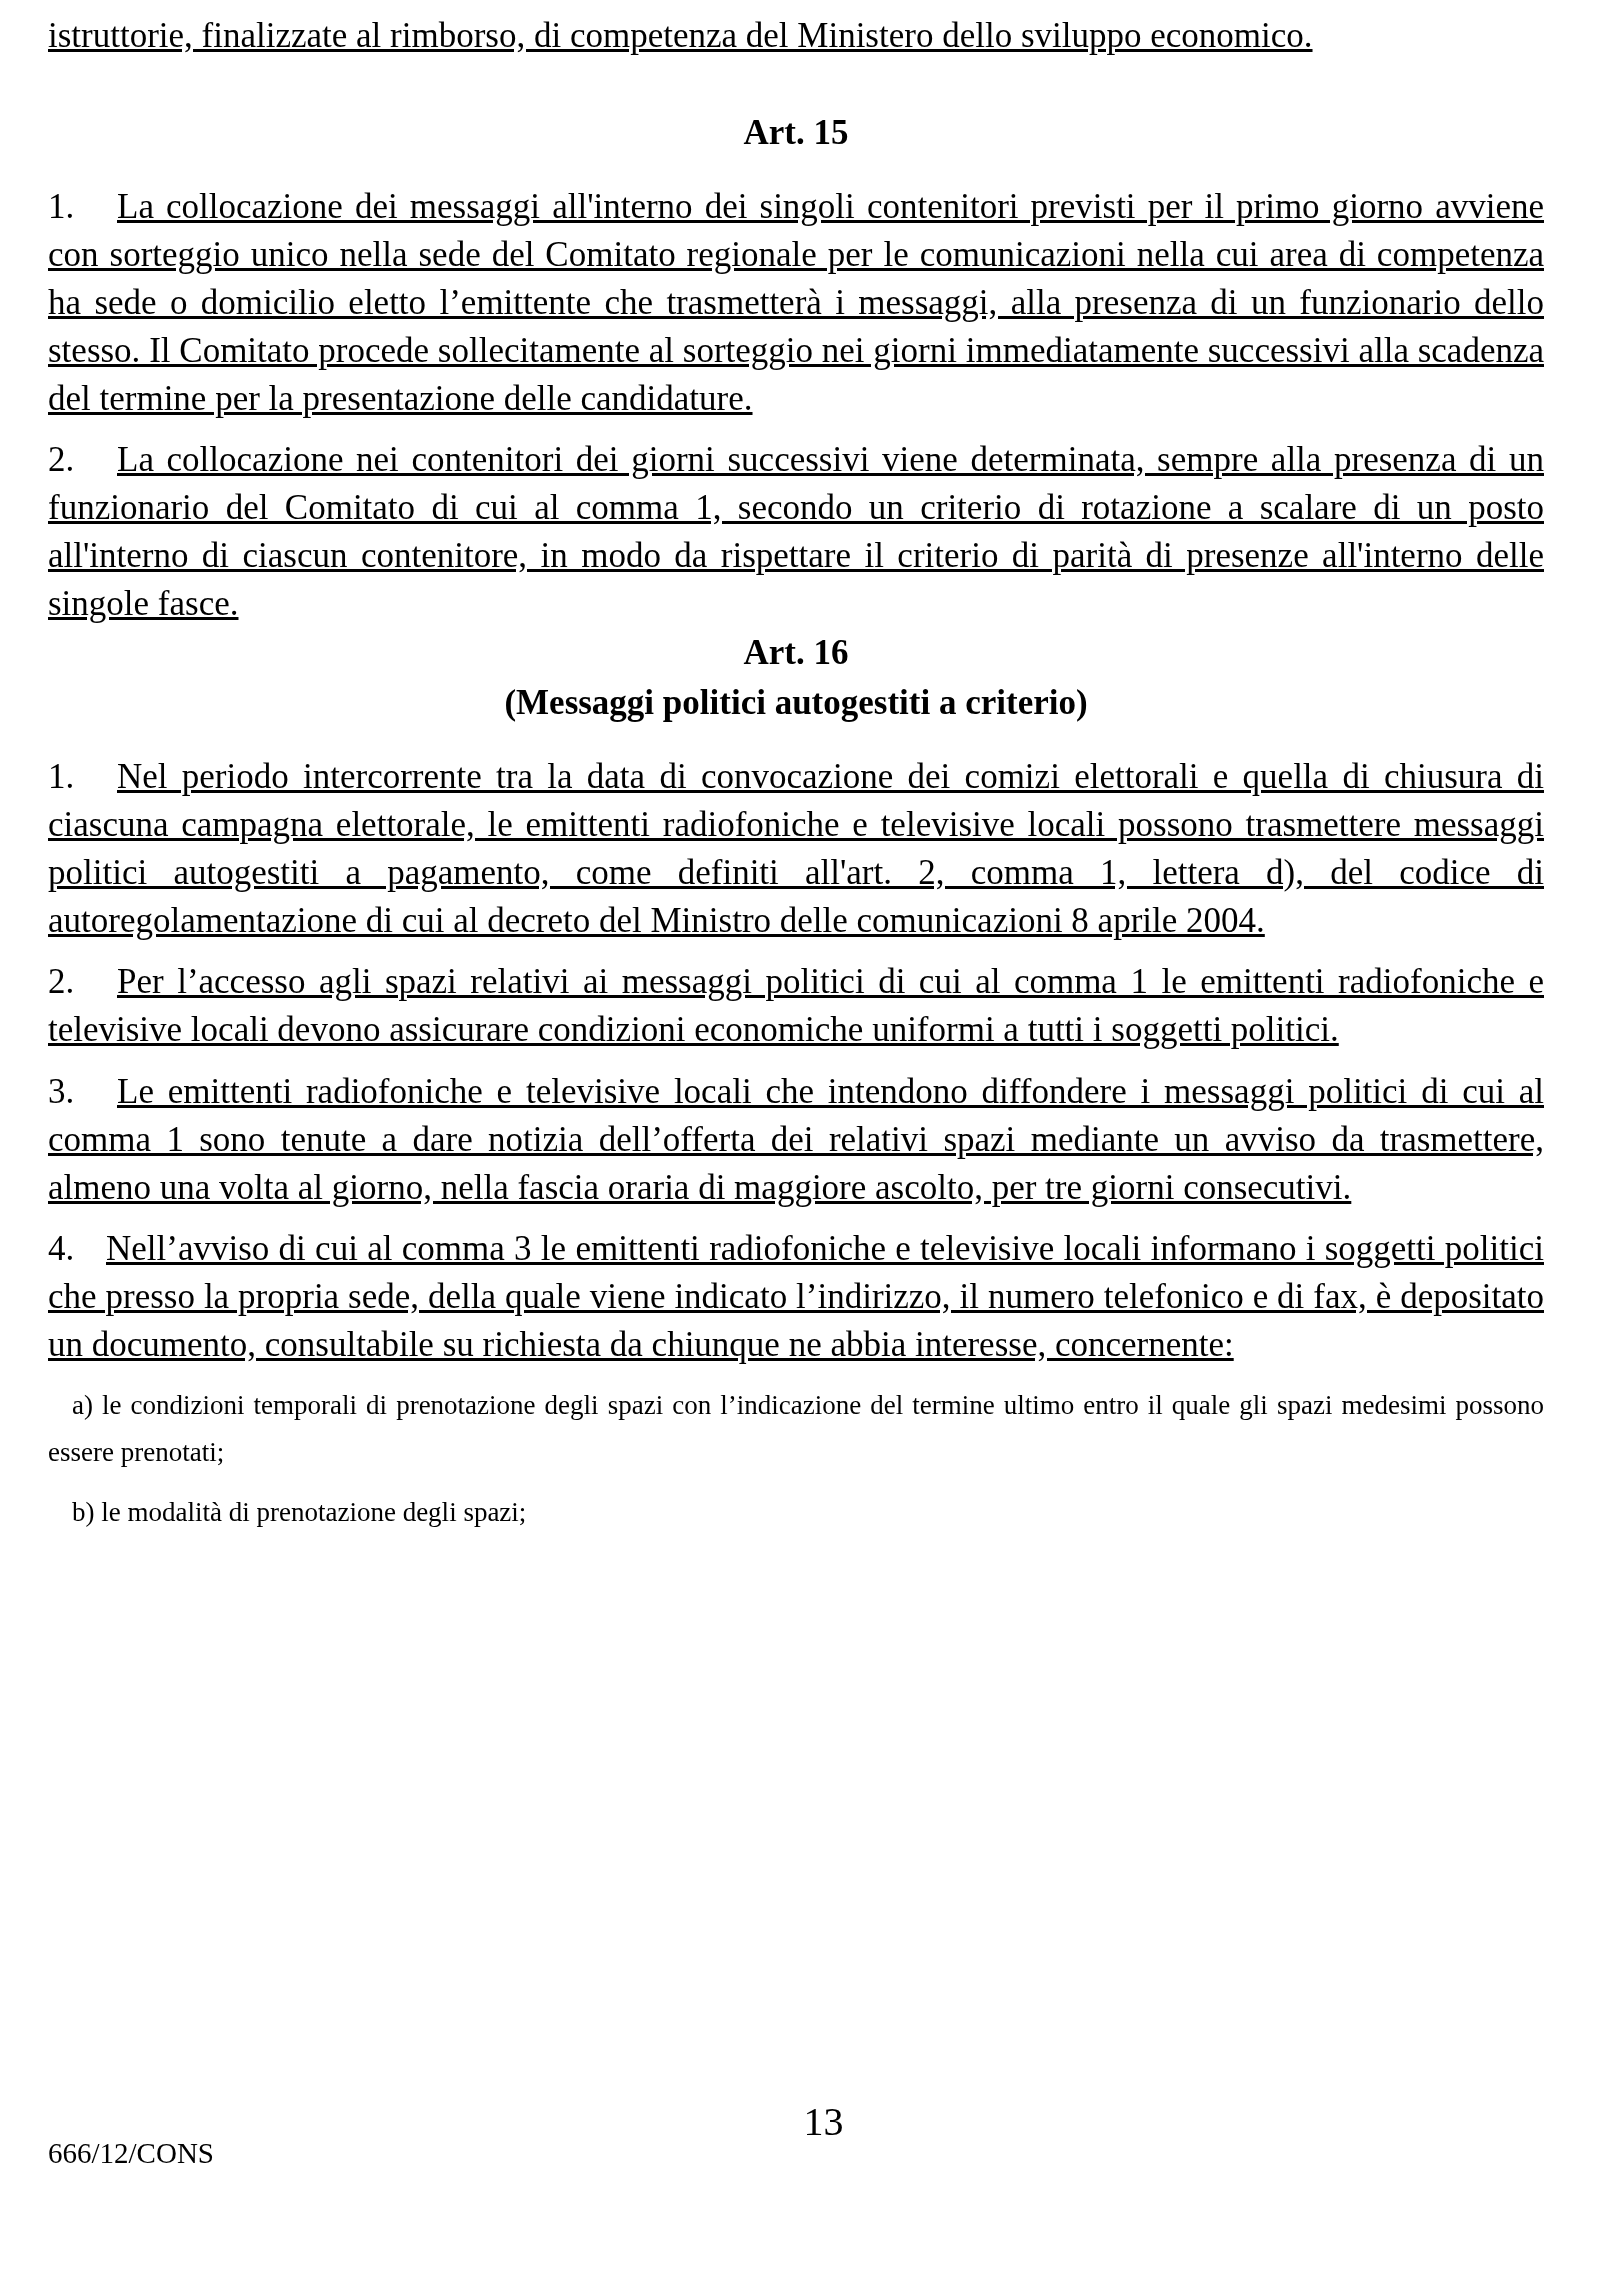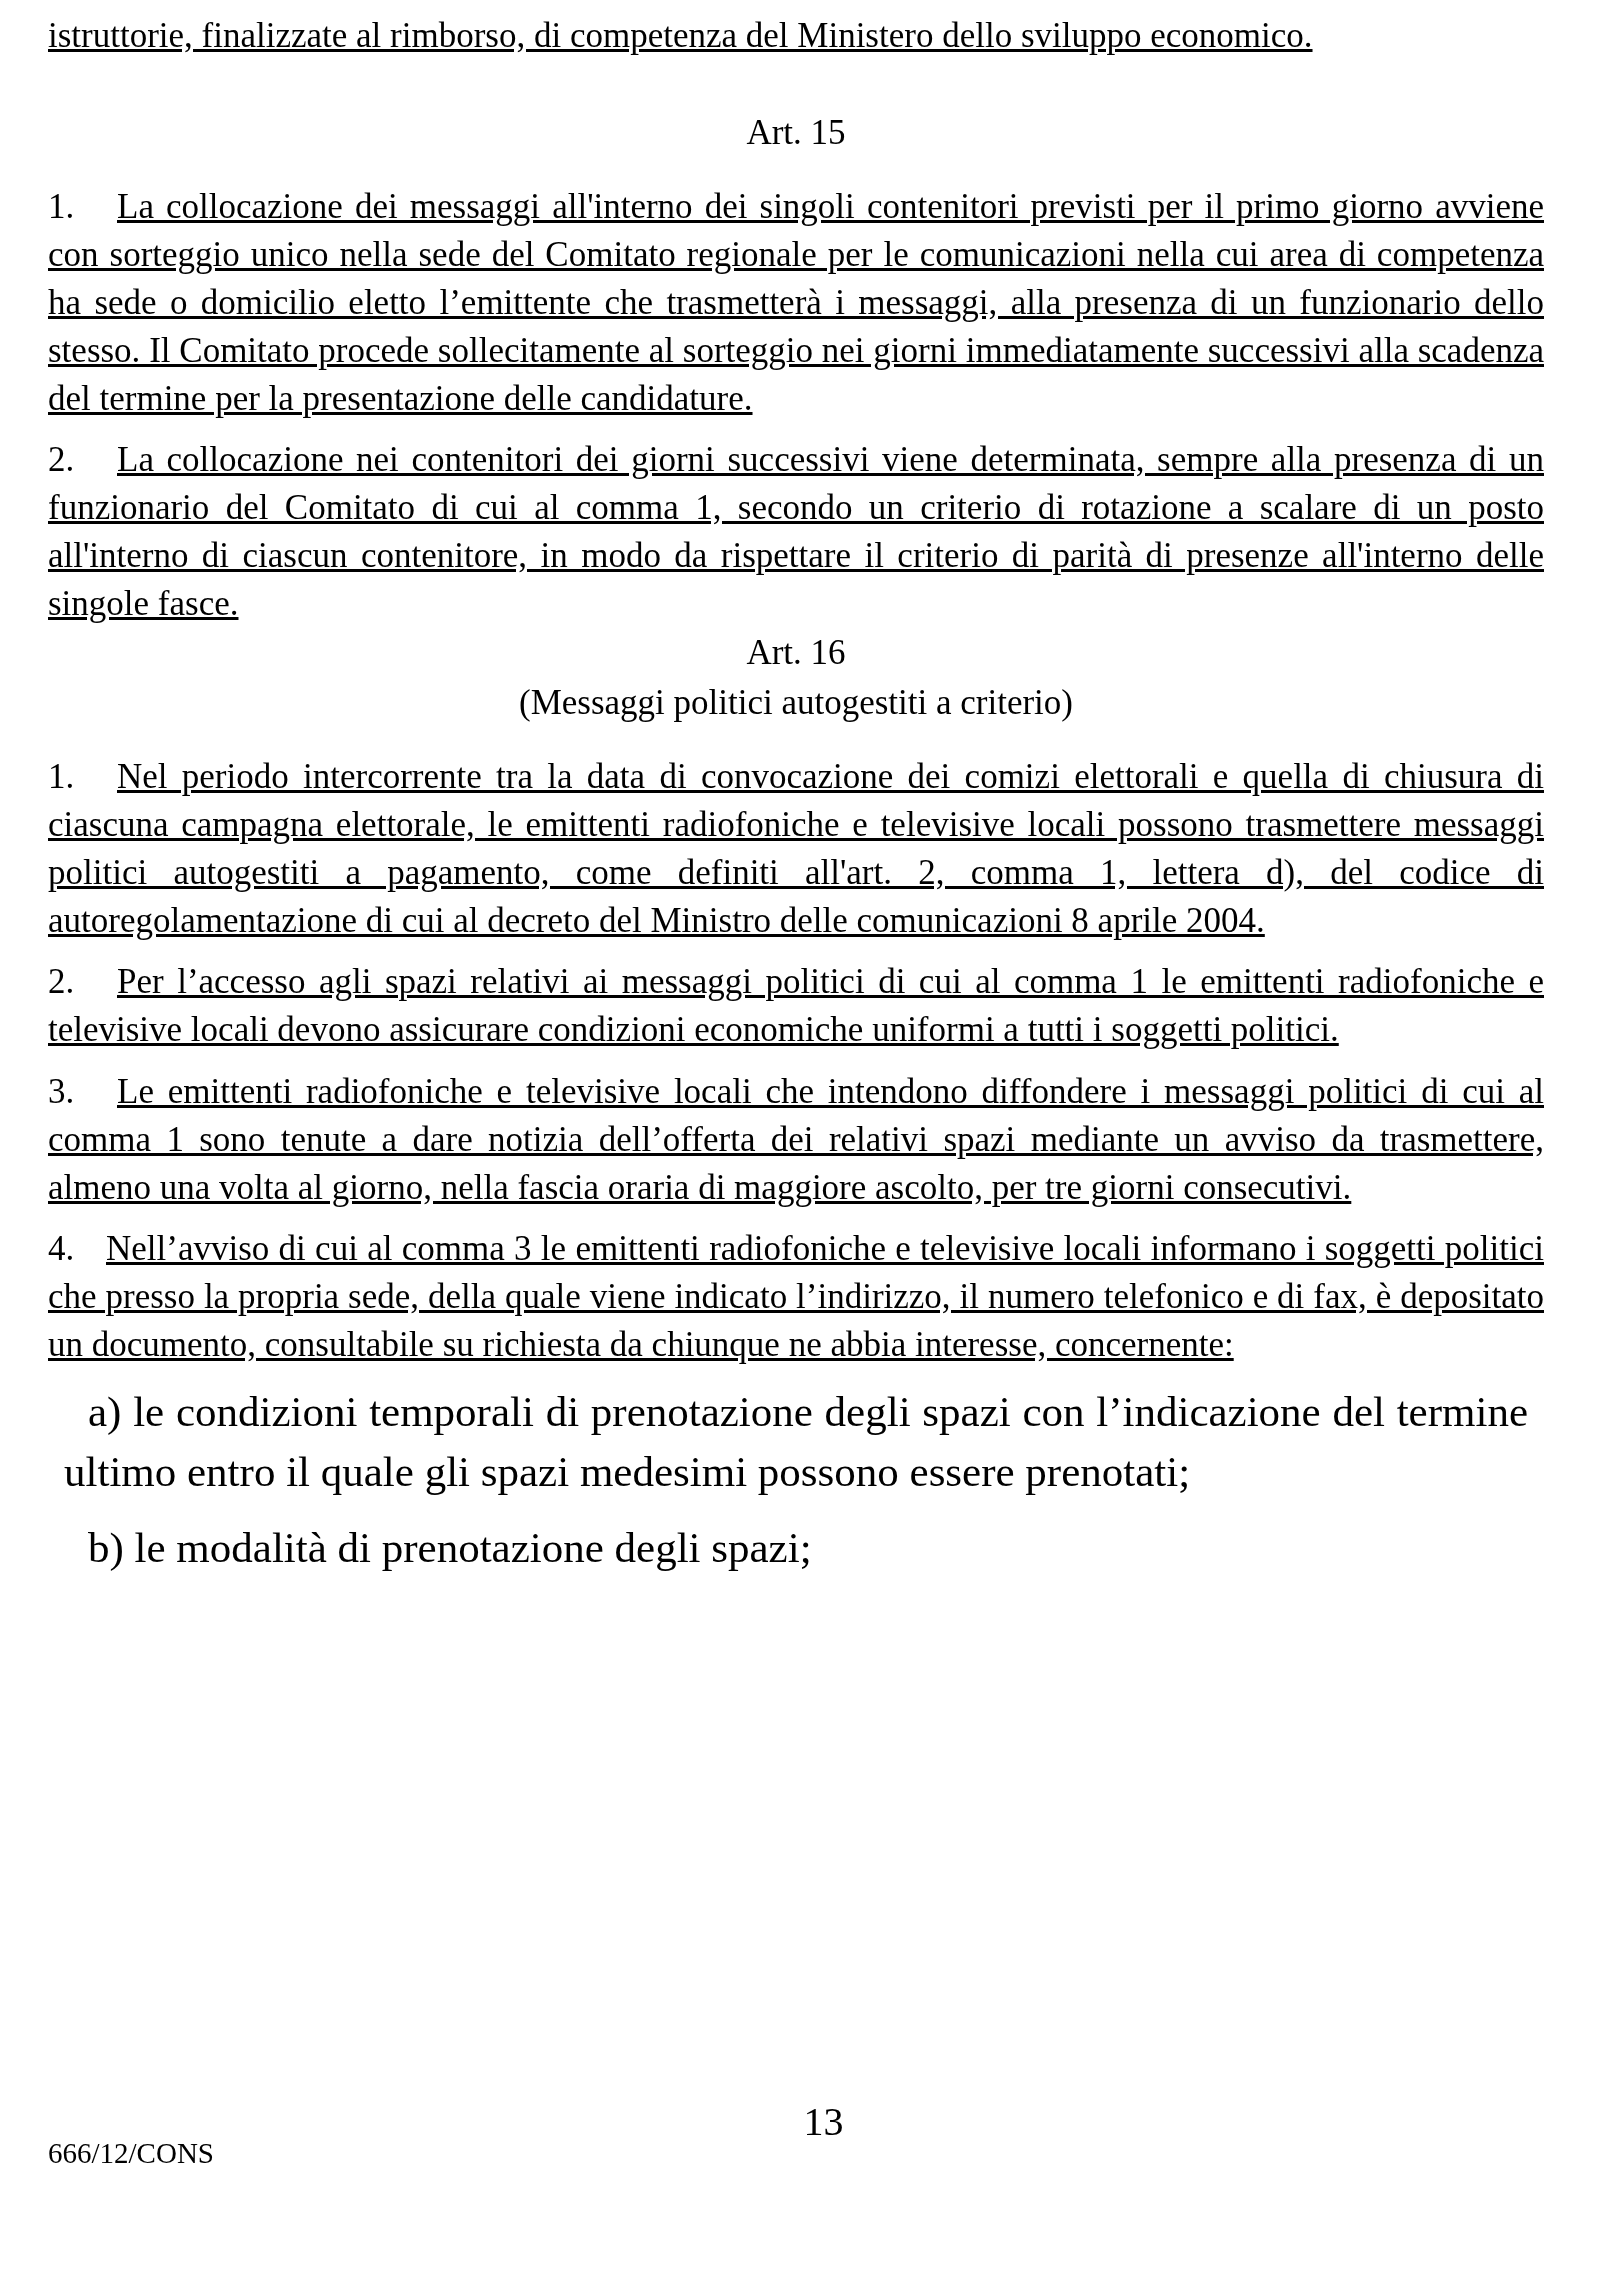--- a/index.html
+++ b/index.html
@@ -27,30 +27,30 @@
       text-align: justify;
       margin: 0;
       text-decoration: underline;
     }
     .para .num {
       display: inline-block;
       width: 69px;
     }
     .article {
       text-align: center;
-      font-weight: normal;
+      font-weight: bold;
       font-size: 35px;
       line-height: 50px;
       margin: 0;
     }
     .item {
-      font-size: 43px;
-      line-height: 60px;
+      font-size: 27px;
+      line-height: 47px;
       text-align: justify;
-      margin: 16px;
+      margin: 0;
     }
     .item .letter {
       padding-left: 24px;
     }
     #continuation { margin-top: 0; }
     #art15-heading { margin-top: 48px; }
     #art15-c1 { margin-top: 25px; }
     #art15-c2 { margin-top: 13.3px; }
     #art16-heading { }
     #art16-c1 { margin-top: 25px; }

